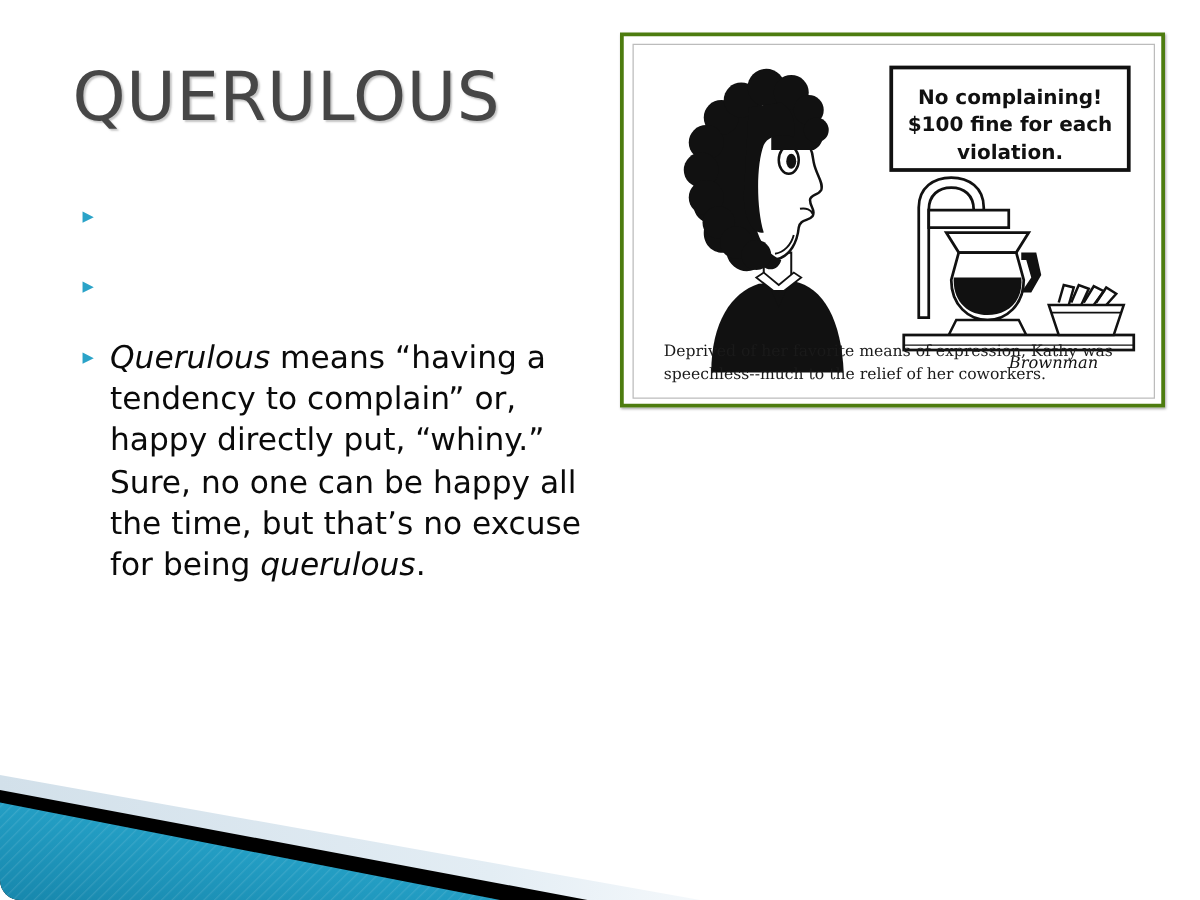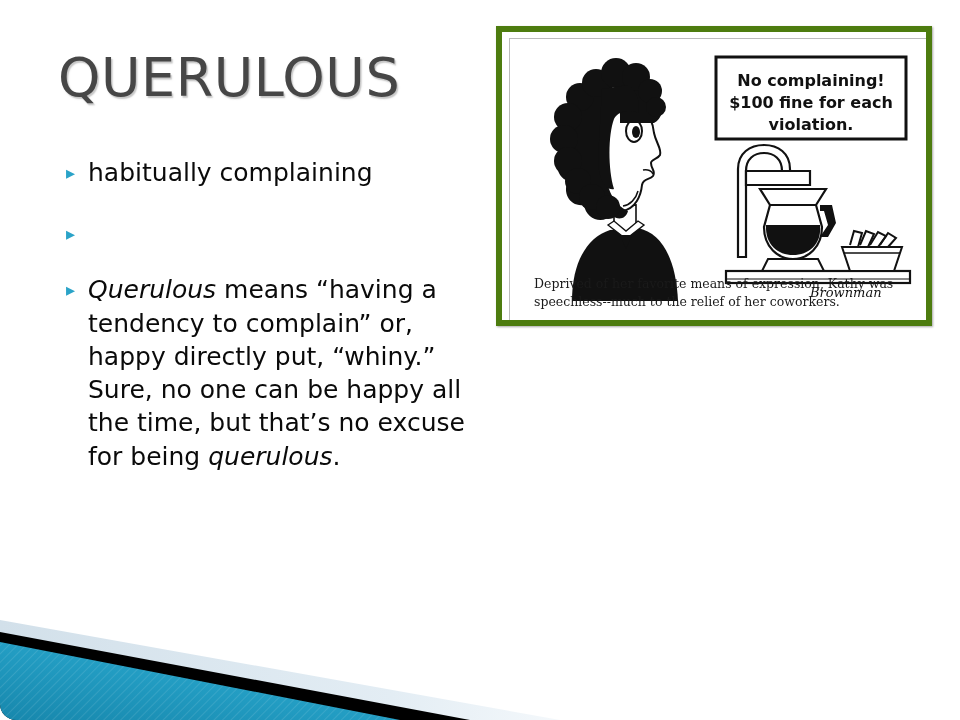--- a/index.html
+++ b/index.html
@@ -67,21 +67,21 @@
   .ital { font-style: italic; }
 
   
   #cartoon {
     position: absolute;
     left: 496px;
     top: 26px;
     width: 436px;
     height: 300px;
     background: #ffffff;
-    border: 6px solid #4d7c0f;
+    border: 3px solid #4d7c0f;
     box-sizing: border-box;
     box-shadow: 1px 1px 2px rgba(0,0,0,0.35);
     overflow: hidden;
   }
   #cartoon-inner {
     position: absolute;
     left: 7px; top: 6px;
     width: 418px; height: 284px;
     border: 1px solid #bcbcbc;
     box-sizing: border-box;
@@ -104,21 +104,20 @@
 <body>
 
 <div id="slide">
 
   <div id="slide-title">QUERULOUS</div>
 
   <div id="body-list">
 
     <div class="bullet-row">
       <span class="bullet-marker">▸</span>
-      <span class="bullet-text">habitually complaining</span>
     </div>
 
     <div class="bullet-row">
       <span class="bullet-marker">▸</span>
     </div>
 
     <div class="bullet-row" id="bullet-para">
       <span class="bullet-marker">▸</span>
       <span class="bullet-text"><span class="ital">Querulous</span><span> means “having a tendency to complain” or, happy directly put, “whiny.” Sure, no one can be happy all the time, but that’s no excuse for being </span><span class="ital">querulous</span><span>.</span></span>
     </div>

